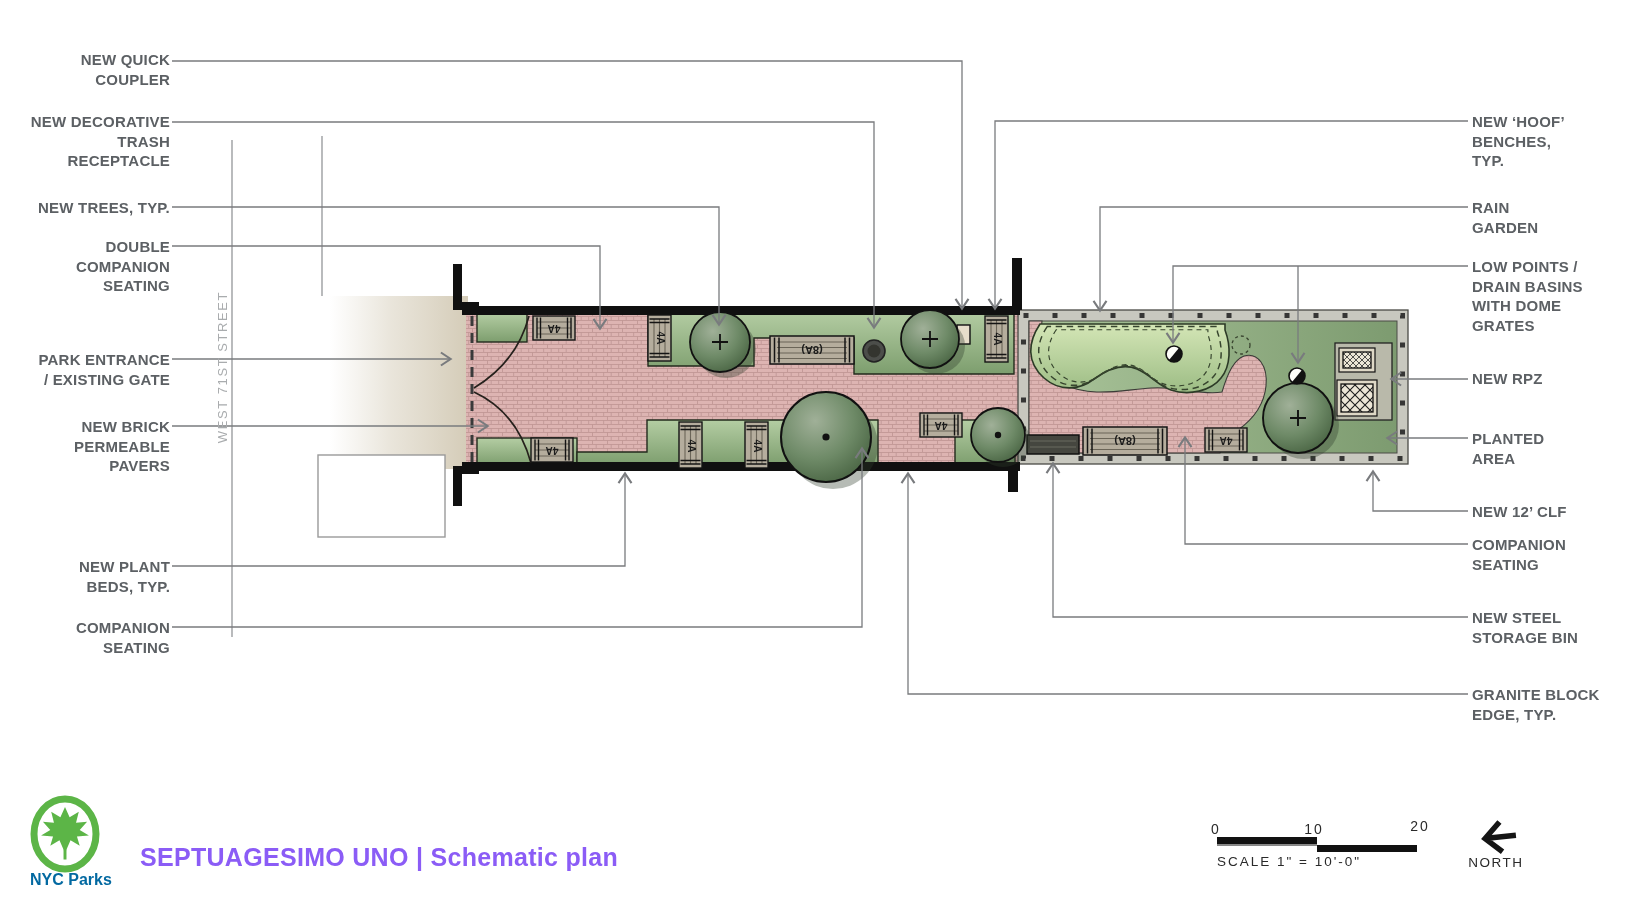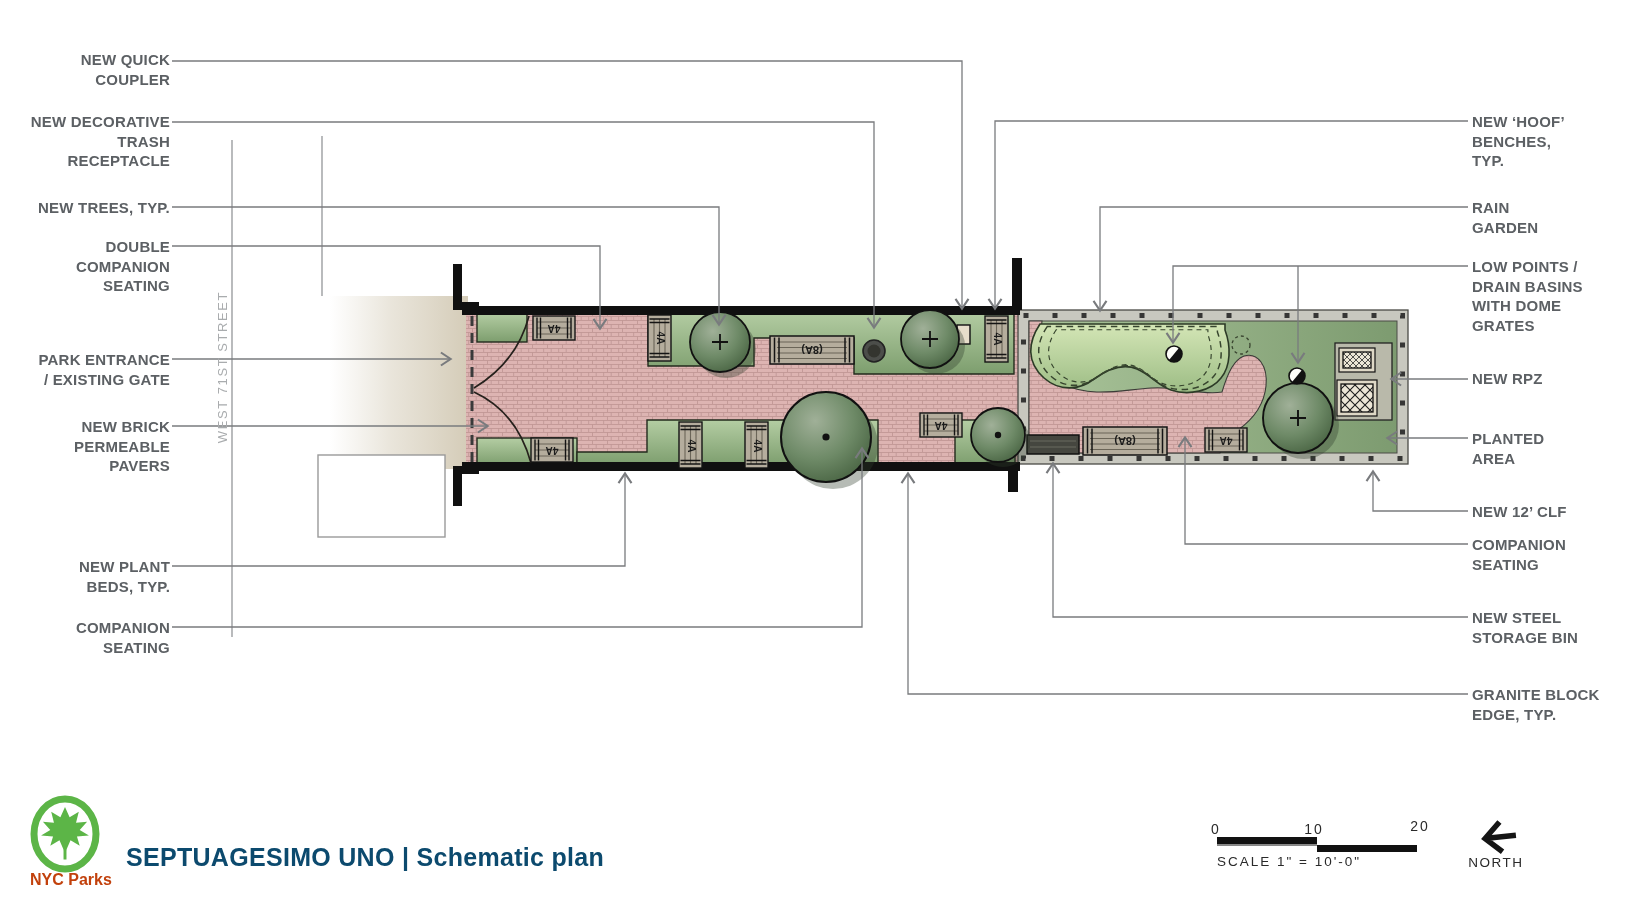--- a/index.html
+++ b/index.html
@@ -7,25 +7,25 @@
        font-family:"Liberation Sans",sans-serif;}
   #stage{position:absolute;left:0;top:0;width:1626px;height:911px;}
   svg.plan{position:absolute;left:0;top:0;}
   .co{position:absolute;font:bold 15px/19.5px "Liberation Sans",sans-serif;
       color:#5c6064;letter-spacing:.2px;white-space:pre-line;}
   .co.l{width:300px;text-align:right;}
   .co.r{width:200px;text-align:left;}
   .street{position:absolute;left:142px;top:358px;width:164px;height:18px;
       text-align:center;transform:rotate(-90deg);
       font:400 13px "Liberation Sans",sans-serif;color:#a9acae;letter-spacing:1.6px;}
-  .titleblock-title{position:absolute;left:126px;top:843px;
-      font:bold 25px "Liberation Sans",sans-serif;color:#0c4a6e;letter-spacing:.3px;}
+  .titleblock-title{position:absolute;left:140px;top:843px;
+      font:bold 25px "Liberation Sans",sans-serif;color:#8b5cf6;letter-spacing:.3px;}
   .titleblock-title .sep{white-space:pre;}
   .agency{position:absolute;left:30px;top:871px;
-      font:bold 16px "Liberation Sans",sans-serif;color:#c2410c;}
+      font:bold 16px "Liberation Sans",sans-serif;color:#0369a1;}
 </style>
 </head>
 <body>
 
 <div id="stage">
 
 <svg class="plan" width="1626" height="911" viewBox="0 0 1626 911">
   <defs>
     <pattern id="pv" width="15" height="8" patternUnits="userSpaceOnUse">
       <rect width="15" height="8" fill="#ddb4b2"></rect>

